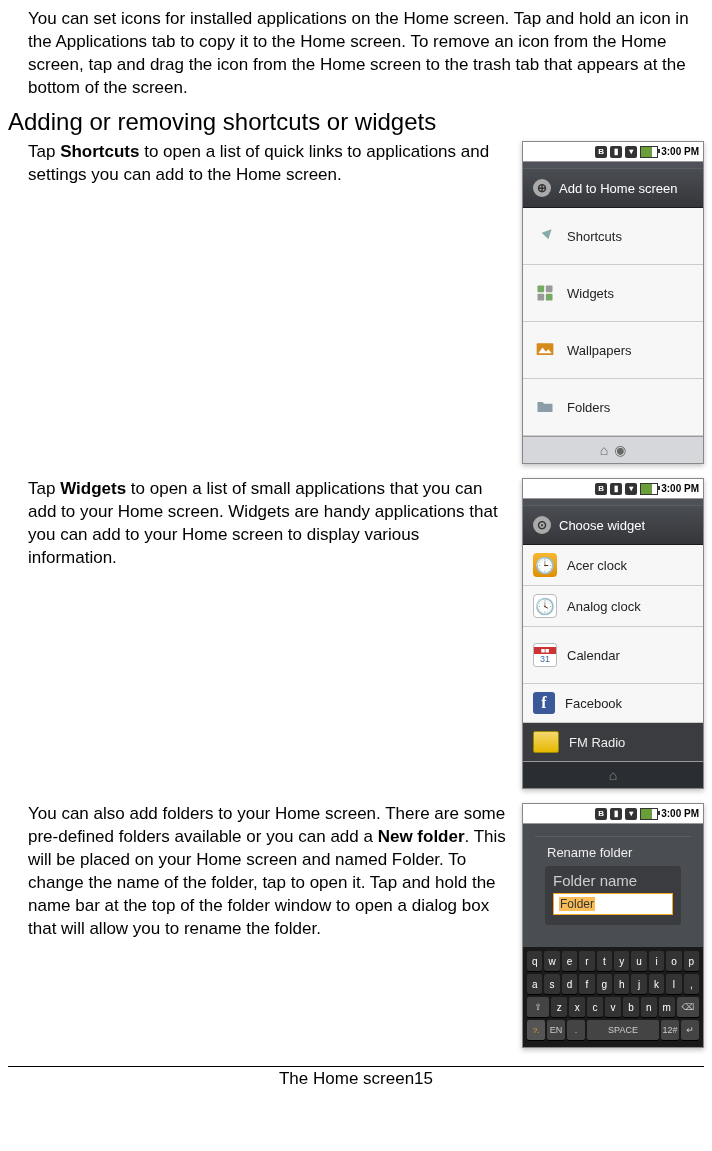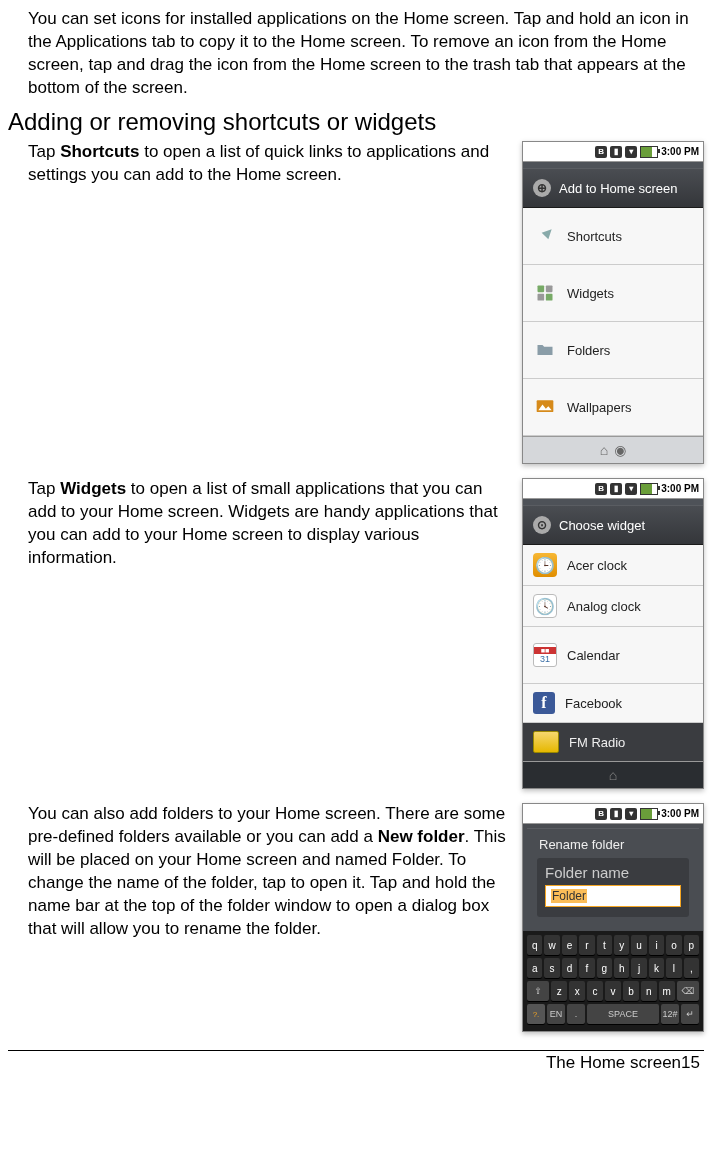--- a/index.html
+++ b/index.html
@@ -141,21 +141,21 @@
     color: #666;
     font-size: 14px;
   }
   .phone-footer.dark {
     background: #2a2d31;
     color: #888;
   }
   
   .rename-sheet {
     background: #4a4d52;
-    padding: 4px;
+    padding: 12px;
   }
   .rename-title {
     color: #eee;
     font-size: 13px;
     padding: 8px 12px 6px;
     border-top: 1px solid #5a5d62;
   }
   .rename-box {
     background: #3a3c40;
     margin: 0 10px 10px;
@@ -208,21 +208,21 @@
   .key.mod { background: #444; color: #ccc; font-size: 9px;}
   .key.c-mod { background: #555; color: #f5a623; font-size: 8px;}
   
   .page-rule {
     border: none;
     border-top: 1px solid #000;
     margin: 18px 0 2px 0;
   }
   .page-footer {
     display: flex;
-    justify-content: flex-end;
+    justify-content: center;
     font-size: 17px;
     padding: 0 4px 6px 4px;
   }
   
   .ico-folder { color: #8a9da8;}
   .ico-clock1 {
     background: linear-gradient(#f7b733, #e08e00);
     border-radius: 4px;
     color: #fff;
     width: 24px; height: 24px;
@@ -298,35 +298,35 @@
             <svg viewBox="0 0 24 24">
                 <rect x="3" y="3" width="8" height="8" fill="#77aa66" rx="1"></rect>
                 <rect x="13" y="3" width="8" height="8" fill="#999" rx="1"></rect>
                 <rect x="3" y="13" width="8" height="8" fill="#999" rx="1"></rect>
                 <rect x="13" y="13" width="8" height="8" fill="#77aa66" rx="1"></rect>
               </svg>
           </span>
           <span>Widgets</span>
         </div>
         <div class="list-item">
-          <span class="li-icon ico-folder">
-            <svg viewBox="0 0 24 24">
-                <path fill="#8a9da8" d="M3 6h6l2 2h10v10H3z"></path>
-              </svg>
-          </span>
-          <span>Folders</span>
-        </div>
-        <div class="list-item">
           <span class="li-icon">
             <svg viewBox="0 0 24 24">
                 <rect x="2" y="4" width="20" height="14" fill="#d68a1a" rx="1"></rect>
                 <polygon points="4,16 9,9 13,14 16,11 20,16" fill="#fff"></polygon>
               </svg>
           </span>
           <span>Wallpapers</span>
+        </div>
+        <div class="list-item">
+          <span class="li-icon ico-folder">
+            <svg viewBox="0 0 24 24">
+                <path fill="#8a9da8" d="M3 6h6l2 2h10v10H3z"></path>
+              </svg>
+          </span>
+          <span>Folders</span>
         </div>
       </div>
       <div class="phone-footer">
         <span>⌂</span>
         <span>◉</span>
       </div>
     </div>
   </div>
 
   <div class="row">

